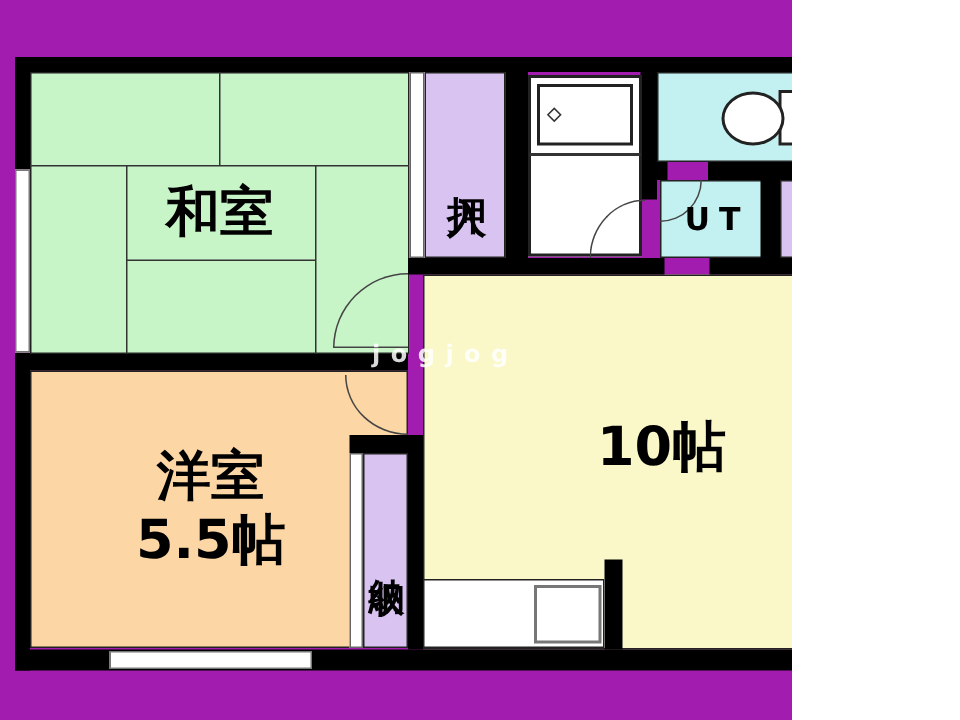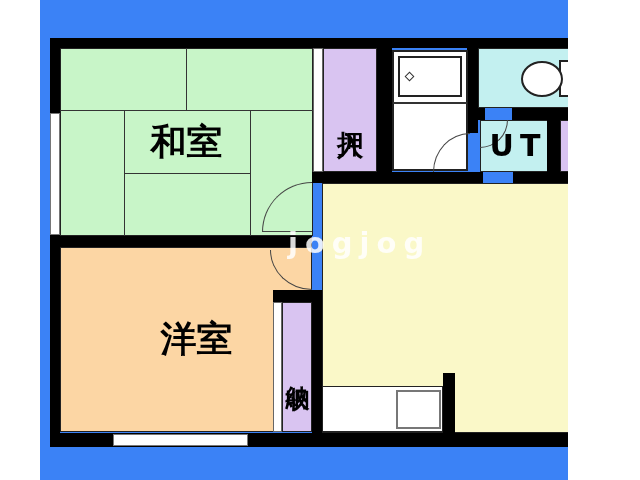--- a/index.html
+++ b/index.html
@@ -1,17 +1,17 @@
 <!DOCTYPE html>
 <html><head>
 <meta charset="utf-8">
 <style>
   html,body{margin:0;padding:0;background:#fff;}
-  #plan{position:relative;width:528px;height:480px;background:#3b82f6;overflow:hidden;
-        font-family:"DejaVu Sans",sans-serif;margin-left:40px;}
+  #plan{position:relative;width:528px;height:480px;background:#a21caf;overflow:hidden;
+        font-family:"DejaVu Sans",sans-serif;}
   #plan *{box-sizing:border-box;}
   .abs{position:absolute;}
   .wall{position:absolute;background:#000;z-index:3;}
   .room{position:absolute;border:1px solid #222;z-index:1;}
   .c-green{background:#c8f5c8;}
   .c-purple{background:#d9c4f1;}
   .c-cyan{background:#c3f0f0;}
   .c-yellow{background:#faf8c8;}
   .c-orange{background:#fcd6a4;}
   .tat{position:absolute;background:#333;z-index:2;}
@@ -21,21 +21,21 @@
   .arc{position:absolute;border:0 solid #444;z-index:5;background:transparent;}
   .leaf{position:absolute;background:#fff;border:1.5px solid #222;z-index:5;}
   .label{position:absolute;display:flex;flex-direction:column;align-items:center;
          justify-content:center;z-index:6;color:#000;font-weight:bold;
          text-align:center;line-height:1.18;}
   .vlabel{position:absolute;z-index:6;color:#000;font-weight:bold;
           writing-mode:vertical-rl;text-orientation:upright;display:flex;
           align-items:center;justify-content:center;line-height:1.05;}
   .big{font-size:36px;}
   .watermark{position:absolute;z-index:7;color:rgba(255,255,255,0.85);
-             font-size:29px;font-weight:bold;letter-spacing:7px;white-space:nowrap;}
+             font-size:16px;font-weight:bold;letter-spacing:7px;white-space:nowrap;}
   .thin{position:absolute;background:#444;z-index:5;}
 </style>
 </head>
 <body>
 
 <div id="plan">
 
   <div class="room c-green" style="left:20px;top:48px;width:253px;height:188px;"></div>
   <div class="room c-purple" style="left:283px;top:48px;width:54px;height:124px;"></div>
   <div class="room c-cyan" style="left:438px;top:48px;width:103px;height:60px;"></div>
@@ -94,33 +94,35 @@
   <div class="arc" style="left:393px;top:133px;width:37px;height:39px;border-top:1.5px solid #444;border-left:1.5px solid #444;border-top-left-radius:100% 100%;"></div>
   <div class="arc" style="left:440px;top:120px;width:28px;height:28px;border-right:1.5px solid #444;border-bottom:1.5px solid #444;border-bottom-right-radius:100% 100%;"></div>
   <div class="arc" style="left:555px;top:67px;width:42px;height:41px;border-top:1.5px solid #444;border-right:1.5px solid #444;border-top-right-radius:100% 100%;"></div>
   <div class="leaf" style="left:551px;top:66px;width:9px;height:43px;"></div>
   <div class="arc" style="left:555px;top:183px;width:38px;height:39px;border-left:1.5px solid #444;border-bottom:1.5px solid #444;border-bottom-left-radius:100% 100%;"></div>
   <div class="thin" style="left:540px;top:147px;width:19px;height:1.5px;transform:rotate(8deg);"></div>
 
   <div class="label big" style="left:20px;top:48px;width:253px;height:188px;">
     <span>和室</span>
   </div>
-  <div class="label big" style="left:30px;top:252px;width:253px;height:175px;">
+  <div class="label big" style="left:14px;top:252px;width:253px;height:175px;">
     <span>洋室</span>
+    <span>5.5帖</span>
   </div>
   <div class="label big" style="left:285px;top:183px;width:312px;height:232px;">
+    <span>10帖</span>
   </div>
   <div class="vlabel" style="left:283px;top:48px;width:54px;height:124px;font-size:26px;">
       <span>押入</span>
     </div>
   <div class="vlabel" style="left:242px;top:302px;width:30px;height:130px;font-size:24px;">
       <span>収納</span>
     </div>
   <div class="vlabel" style="left:552px;top:118px;width:45px;height:56px;font-size:24px;">
       <span>玄関</span>
     </div>
-  <div class="label" style="left:440px;top:120px;width:70px;height:52px;font-size:30px;letter-spacing:6px;padding-left:6px;">
+  <div class="label" style="left:440px;top:120px;width:70px;height:52px;font-size:21px;letter-spacing:6px;padding-left:6px;">
       <span>UT</span>
     </div>
 
   <div class="watermark" style="left:248px;top:226px;">jogjog</div>
 
 </div>
 
 </body></html>

